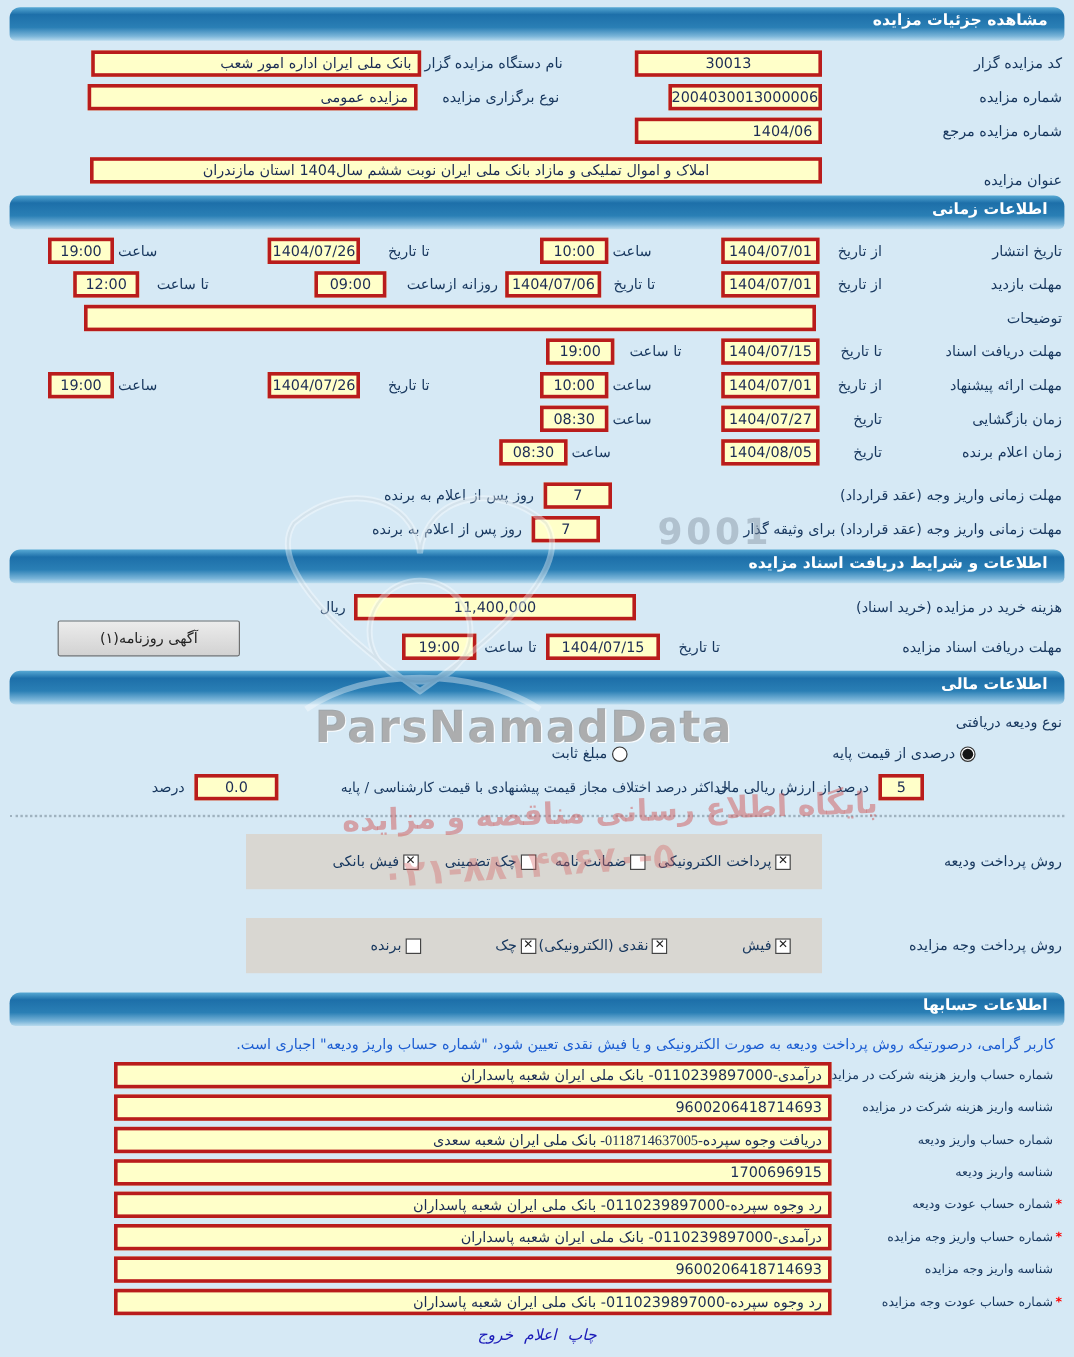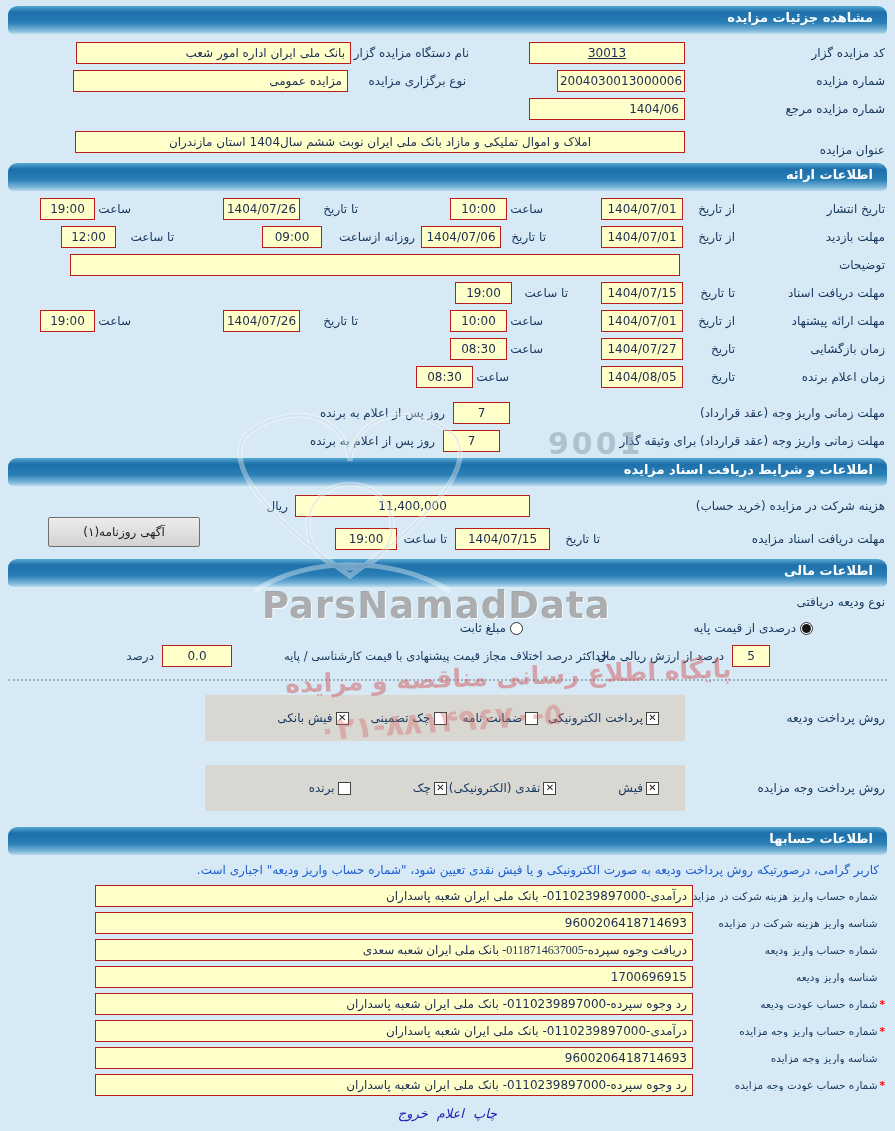--- a/index.html
+++ b/index.html
@@ -16,21 +16,21 @@
     border-radius:9px 9px 5px 5px;
     background:linear-gradient(180deg,#57a9d4 0%,#1d6fa9 22%,#2a7fb5 60%,#79b4d8 86%,#b9dbee 100%);
     color:#fff;font-weight:bold;font-size:13px;
     padding:4px 14px 16px;display:flex;align-items:flex-start;
   }
   .r{display:flex;align-items:center;padding:0 10px;margin-bottom:6px;}
   .lbl{color:#17375e;font-size:12px;white-space:nowrap;overflow:visible;}
   .slbl{color:#17375e;font-size:12px;white-space:nowrap;}
   .g{display:inline-block;flex:0 0 auto;}
   .ybox{
-    background:#ffffc9;border:1px solid #b91c1c;height:22px;box-sizing:border-box;
+    background:#ffffc9;border:3px solid #b91c1c;height:22px;box-sizing:border-box;
     display:flex;align-items:center;justify-content:center;
     font-size:12px;color:#1c2c54;padding:0 5px;flex:0 0 auto;white-space:nowrap;overflow:hidden;
   }
   .ybox.start{justify-content:flex-start;}
   .ybox.end{}
   .ltr{direction:ltr;unicode-bidi:embed;}
   .cb{
     width:13px;height:13px;border:1px solid #444;background:#fff;box-sizing:border-box;
     display:inline-flex;align-items:center;justify-content:center;
     font-size:10px;line-height:10px;color:#222;flex:0 0 auto;margin-left:3px;
@@ -86,21 +86,21 @@
   <div class="wm wm-tag">پایگاه اطلاع رسانی مناقصه و مزایده</div>
   <div class="wm wm-phone">۰۲۱-۸۸۱۴۹۶۷۰-۵</div>
 
   <div class="bar" style="margin-top:6px;">
     <span>مشاهده جزئیات مزایده</span>
   </div>
 
   <div style="margin-top:8px;">
     <div class="r">
       <span class="lbl" style="width:200px;">کد مزایده گزار</span>
-      <span class="ybox" style="width:156px;text-decoration:underline;">
+      <span class="ybox" style="width:156px;">
           <span class="ltr">30013</span>
         </span>
       <span class="g" style="width:60px;"></span>
       <span class="lbl" style="width:118px;">نام دستگاه مزایده گزار</span>
       <span class="ybox start" style="width:275px;">
           <span>بانک ملی ایران اداره امور شعب</span>
         </span>
     </div>
     <div class="r">
       <span class="lbl" style="width:200px;">شماره مزایده</span>
@@ -121,21 +121,21 @@
     </div>
     <div class="r">
       <span class="lbl" style="width:200px;margin-top:17px;">عنوان مزایده</span>
       <span class="ybox" style="width:610px;">
           <span>املاک و اموال تملیکی و مازاد بانک ملی ایران نوبت ششم سال1404 استان مازندران</span>
         </span>
     </div>
   </div>
 
   <div class="bar" style="margin-top:2px;">
-    <span>اطلاعات ارائه</span>
+    <span>اطلاعات زمانی</span>
   </div>
 
   <div style="margin-top:7px;">
     <div class="r">
       <span class="lbl" style="width:150px;">تاریخ انتشار</span>
       <span class="slbl" style="width:52px;">از تاریخ</span>
       <span class="ybox" style="width:82px;">
           <span class="ltr">1404/07/01</span>
         </span>
       <span class="g" style="width:58px;"></span>
@@ -267,21 +267,21 @@
       <span class="slbl">روز پس از اعلام به برنده</span>
     </div>
   </div>
 
   <div class="bar" style="margin-top:3px;">
     <span>اطلاعات و شرایط دریافت اسناد مزایده</span>
   </div>
 
   <div style="margin-top:9px;position:relative;">
     <div class="r" style="margin-bottom:11px;">
-      <span class="lbl" style="width:330px;">هزینه شرکت در مزایده (خرید حساب)</span>
+      <span class="lbl" style="width:330px;">هزینه خرید در مزایده (خرید اسناد)</span>
       <span class="g" style="width:25px;"></span>
       <span class="ybox end" style="width:235px;">
           <span class="ltr">11,400,000</span>
         </span>
       <span class="g" style="width:7px;"></span>
       <span class="slbl">ریال</span>
     </div>
     <div class="r">
       <span class="lbl" style="width:190px;">مهلت دریافت اسناد مزایده</span>
       <span class="g" style="width:95px;"></span>

